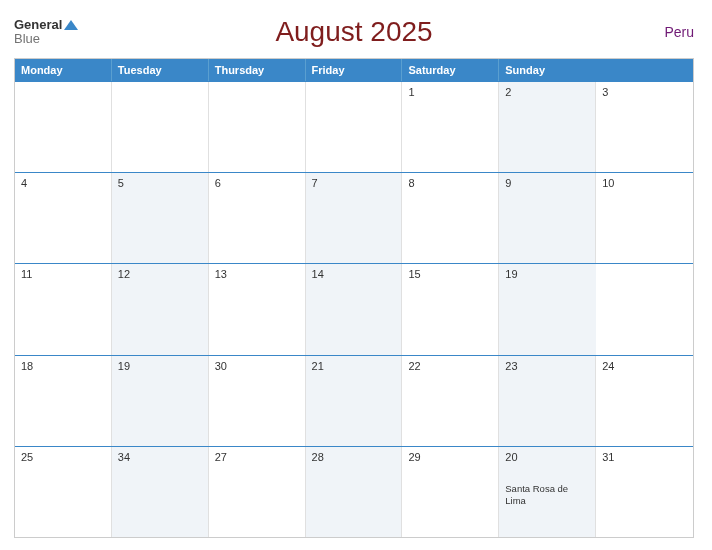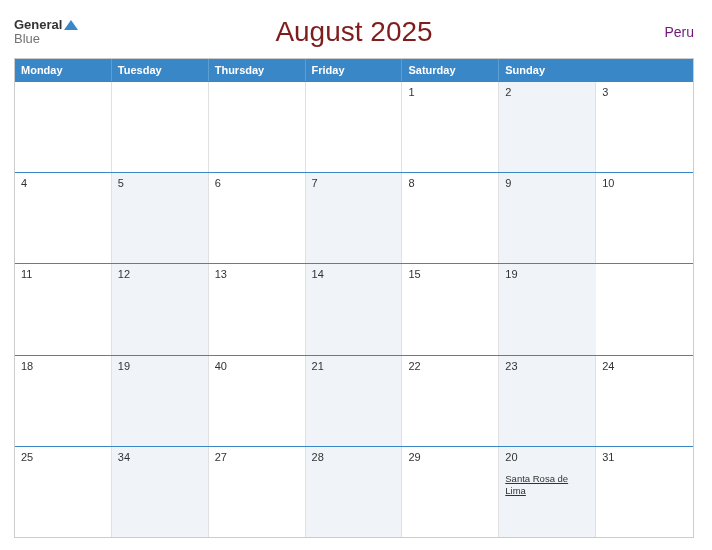--- a/index.html
+++ b/index.html
@@ -108,23 +108,22 @@
     .cal-cell.shaded { background: #f0f4f8; }
     .day-num {
       font-size: 11px;
       color: #333;
       font-weight: normal;
       margin-bottom: 2px;
     }
     .day-event {
       font-size: 9.5px;
       color: #333;
-      margin-top: 8px;
+      margin-top: 18px;
       line-height: 1.3;
-      text-decoration: underline;
     }
   </style>
 </head>
 <body>
 
 <div class="page">
   <div class="header">
     <div class="logo">
       <div class="logo-row">
         <span class="logo-general">General</span>
@@ -211,21 +210,21 @@
       </div>
 
       <div class="cal-week">
         <div class="cal-cell">
             <span class="day-num">18</span>
           </div>
         <div class="cal-cell shaded">
             <span class="day-num">19</span>
           </div>
         <div class="cal-cell">
-            <span class="day-num">40</span>
+            <span class="day-num">30</span>
           </div>
         <div class="cal-cell shaded">
             <span class="day-num">21</span>
           </div>
         <div class="cal-cell">
             <span class="day-num">22</span>
           </div>
         <div class="cal-cell shaded">
             <span class="day-num">23</span>
           </div>

